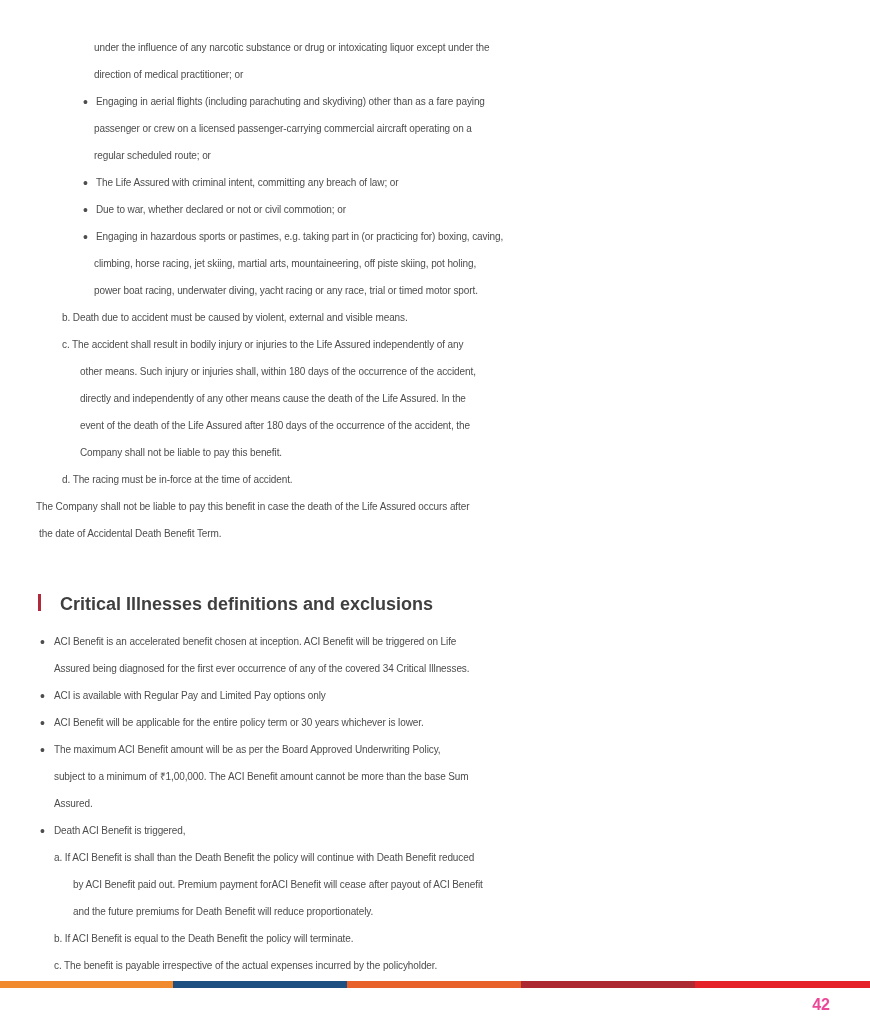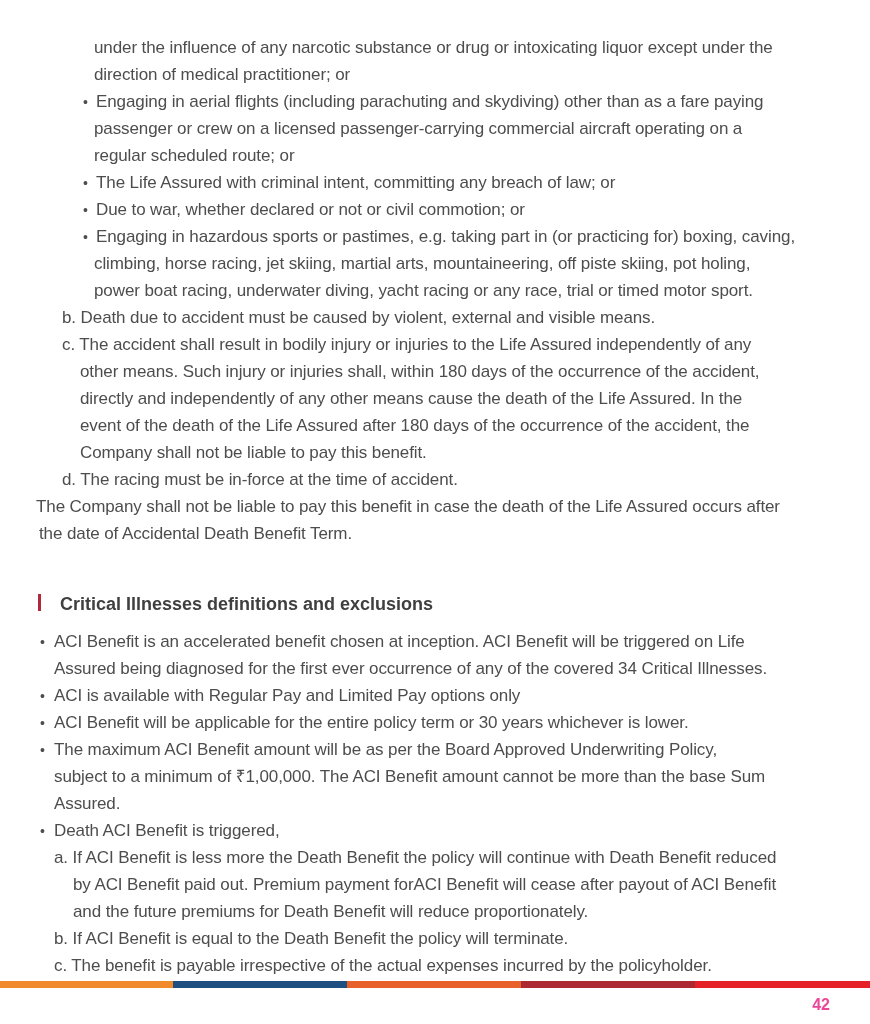--- a/index.html
+++ b/index.html
@@ -1,18 +1,18 @@
 <!DOCTYPE html>
 <html><head>
 <meta charset="utf-8">
 <style>
   html, body { margin:0; padding:0; }
   body { width:870px; height:1024px; background:#ffffff; position:relative; overflow:hidden;
          font-family:"Liberation Sans", sans-serif; color:#4d4d4d; }
-  .ln { position:absolute; font-size:17px; line-height:20px; white-space:nowrap; letter-spacing:-0.1px; }
+  .ln { position:absolute; font-size:10px; line-height:20px; white-space:nowrap; letter-spacing:-0.1px; }
   .bul { position:absolute; font-size:14px; line-height:20px; }
   .heading { position:absolute; left:60px; top:593px; font-size:18px; font-weight:bold; color:#3f3f3f; line-height:22px; white-space:nowrap; }
   .marker { position:absolute; left:38px; top:594px; width:3px; height:17px; }
   .bar { position:absolute; top:981px; height:7px; }
   .pagenum { position:absolute; right:40px; top:996px; font-size:16px; font-weight:bold; color:#ec4899; }
 </style>
 </head>
 <body>
 
 <div class="ln" style="left:94px;top:38px">under the influence of any narcotic substance or drug or intoxicating liquor except under the</div>
@@ -61,21 +61,21 @@
 <div class="ln" style="left:54px;top:713px">ACI Benefit will be applicable for the entire policy term or 30 years whichever is lower.</div>
 
 <span class="bul" style="left:40px;top:740px">•</span>
 <div class="ln" style="left:54px;top:740px">The maximum ACI Benefit amount will be as per the Board Approved Underwriting Policy,</div>
 <div class="ln" style="left:54px;top:767px">subject to a minimum of ₹1,00,000. The ACI Benefit amount cannot be more than the base Sum</div>
 <div class="ln" style="left:54px;top:794px">Assured.</div>
 
 <span class="bul" style="left:40px;top:821px">•</span>
 <div class="ln" style="left:54px;top:821px">Death ACI Benefit is triggered,</div>
 
-<div class="ln" style="left:54px;top:848px">a. If ACI Benefit is less more the Death Benefit the policy will continue with Death Benefit reduced</div>
+<div class="ln" style="left:54px;top:848px">a. If ACI Benefit is shall than the Death Benefit the policy will continue with Death Benefit reduced</div>
 <div class="ln" style="left:73px;top:875px">by ACI Benefit paid out. Premium payment forACI Benefit will cease after payout of ACI Benefit</div>
 <div class="ln" style="left:73px;top:902px">and the future premiums for Death Benefit will reduce proportionately.</div>
 
 <div class="ln" style="left:54px;top:929px">b. If ACI Benefit is equal to the Death Benefit the policy will terminate.</div>
 <div class="ln" style="left:54px;top:956px">c. The benefit is payable irrespective of the actual expenses incurred by the policyholder.</div>
 
 <div class="bar" style="left: 0px; width: 173px; background: rgb(240, 138, 44);"></div>
 <div class="bar" style="left: 173px; width: 174px; background: rgb(29, 79, 128);"></div>
 <div class="bar" style="left: 347px; width: 174px; background: rgb(232, 97, 43);"></div>
 <div class="bar" style="left: 521px; width: 174px; background: rgb(173, 42, 51);"></div>

